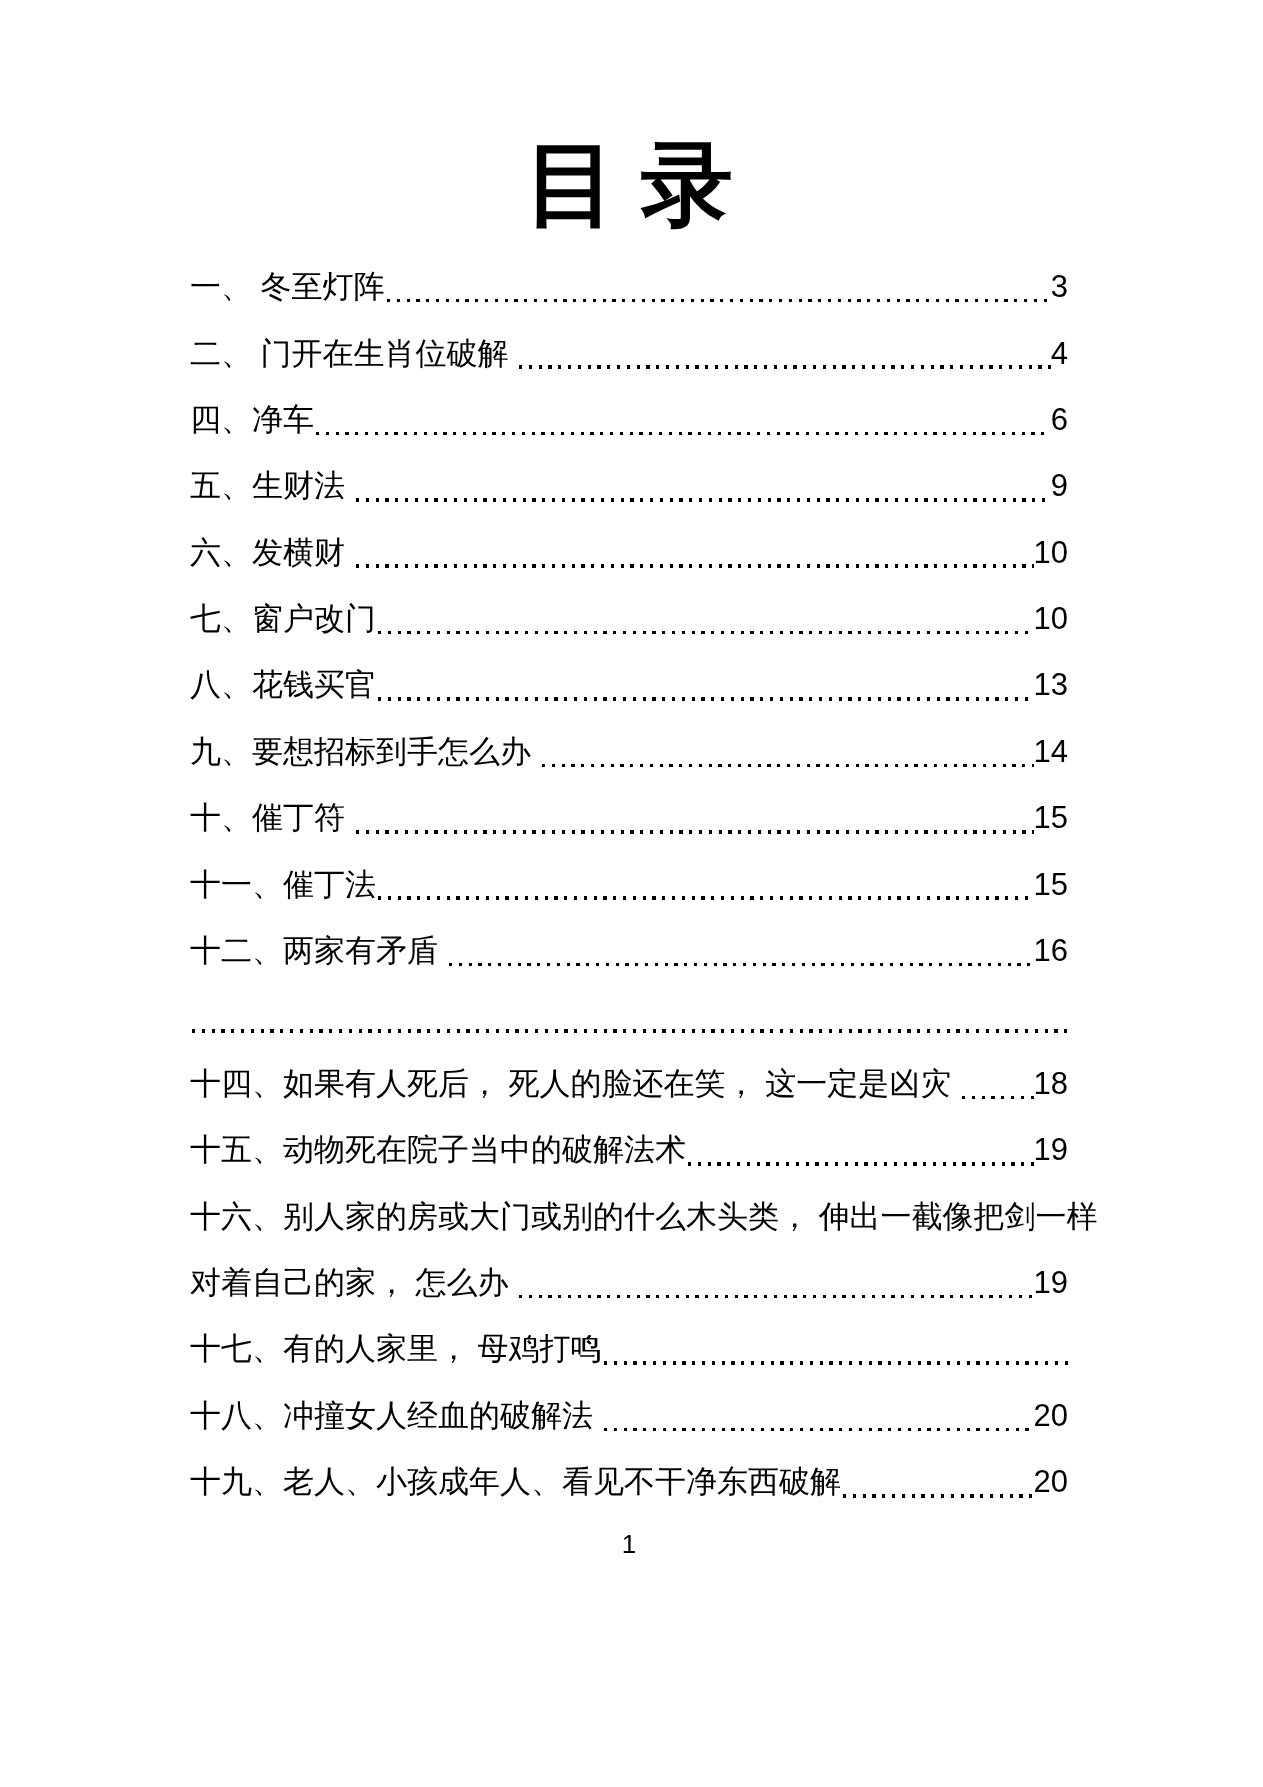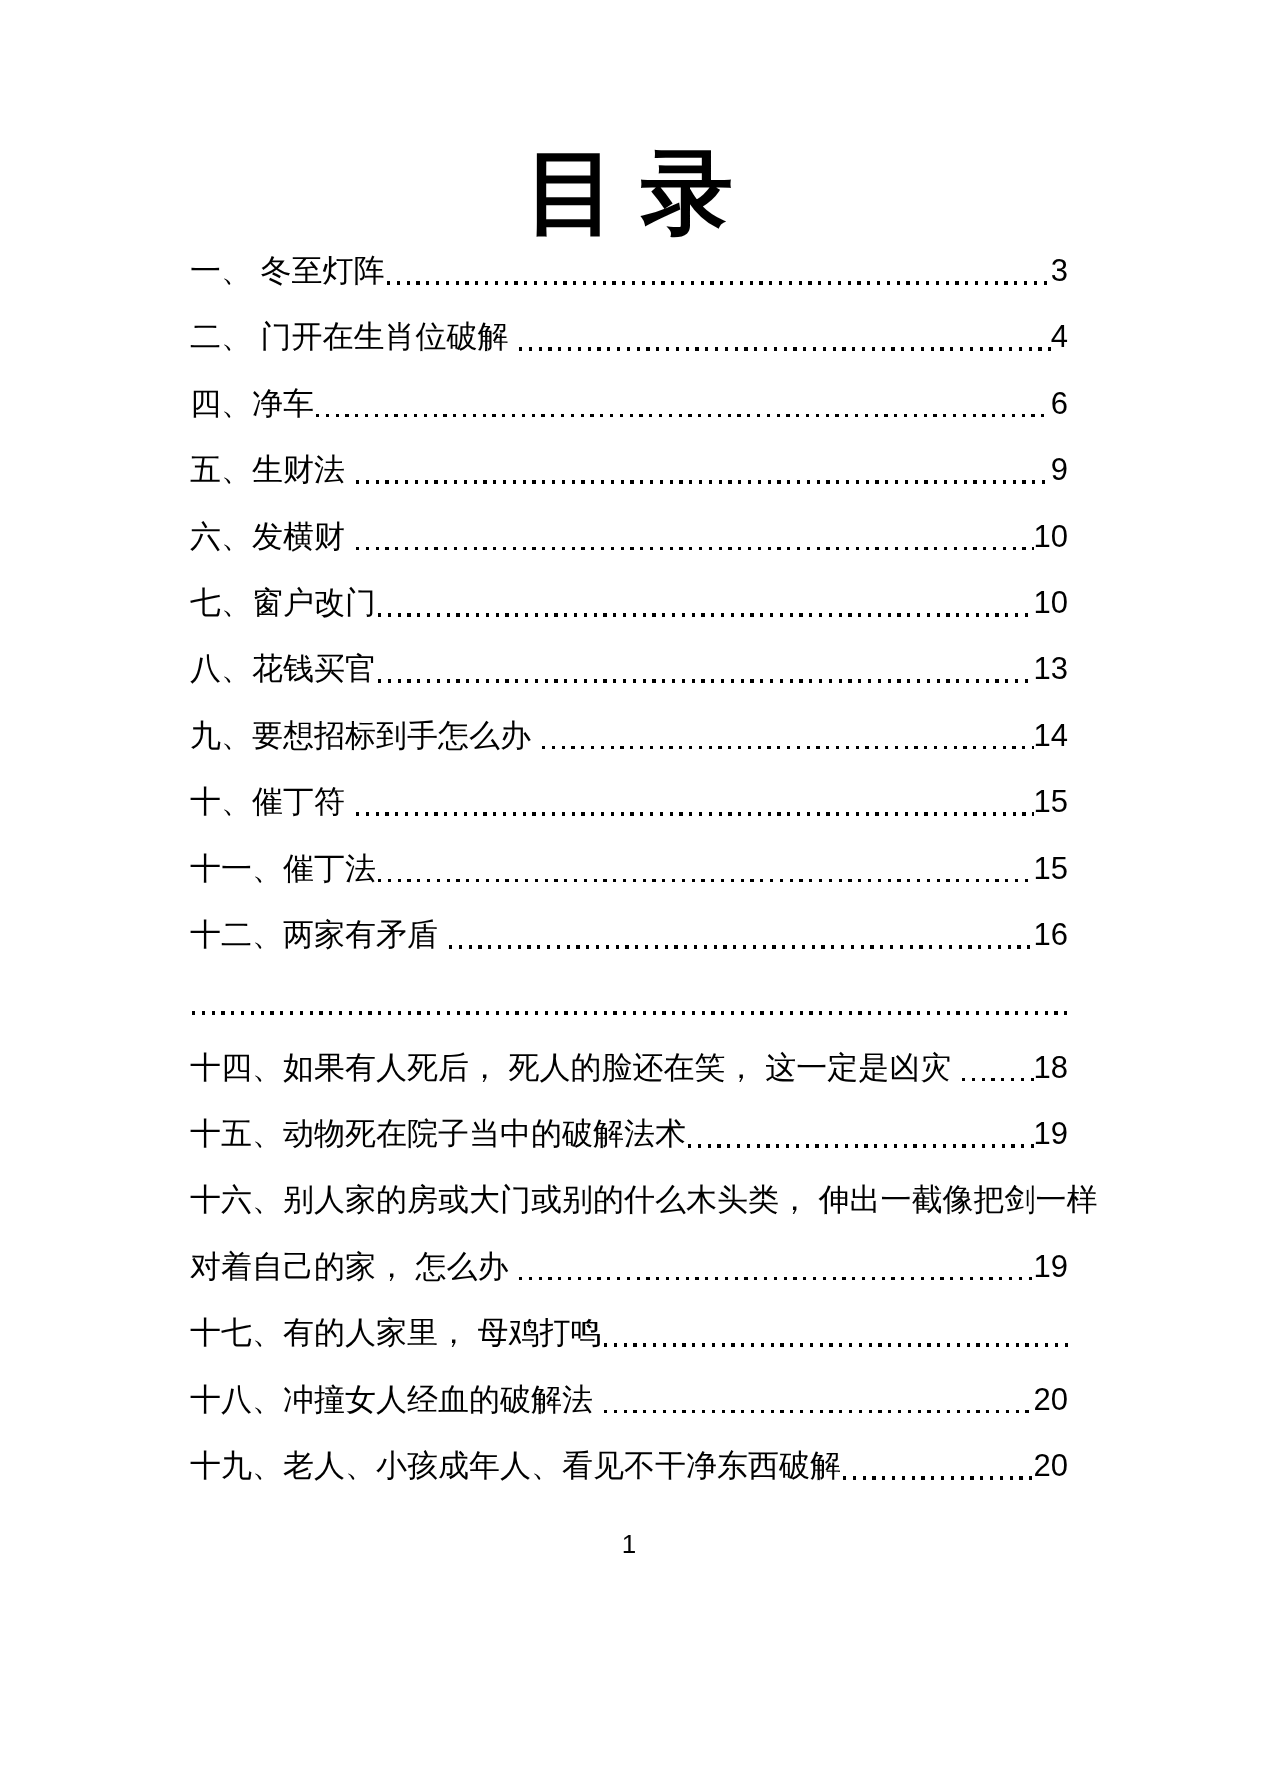--- a/index.html
+++ b/index.html
@@ -17,32 +17,33 @@
   .page {
     width: 100%;
     height: 100%;
     box-sizing: border-box;
     padding: 0 195px 0 190px;
   }
   .doc-title {
     padding-top: 146px;
     padding-left: 24px; 
     text-align: center;
-    font-family: Liberation Sans, sans-serif;
+    font-family: Liberation Mono, monospace;
     font-weight: bold;
     font-size: 92px;
     line-height: 1.0;
     letter-spacing: 24px;
     white-space: pre;
   }
   .toc-list {
     margin-top: 16px;
   }
   .toc-row {
     display: flex;
+    align-items: center;
     height: 66.4px;
     font-family: "Liberation Sans", "DejaVu Sans", sans-serif;
     font-size: 31px;
     line-height: 1.1;
   }
   .toc-label {
     flex: 0 0 auto;
     white-space: pre; 
   }
   .toc-leader {

